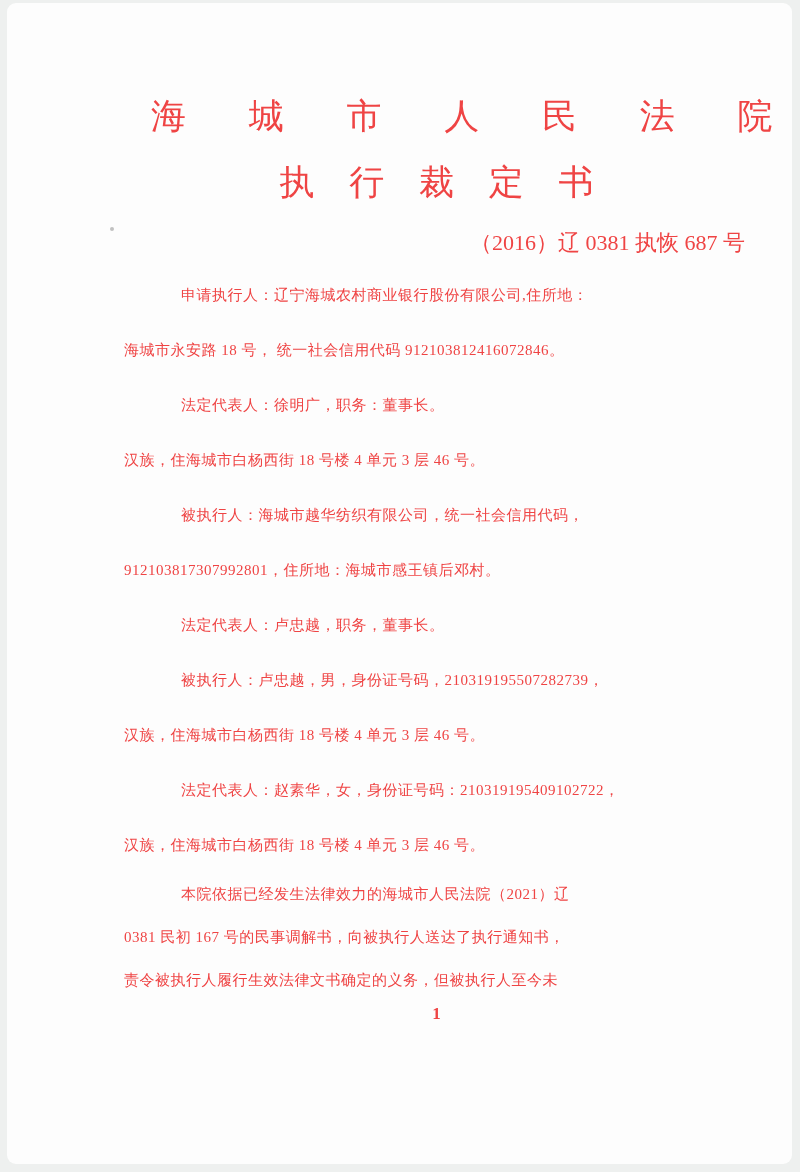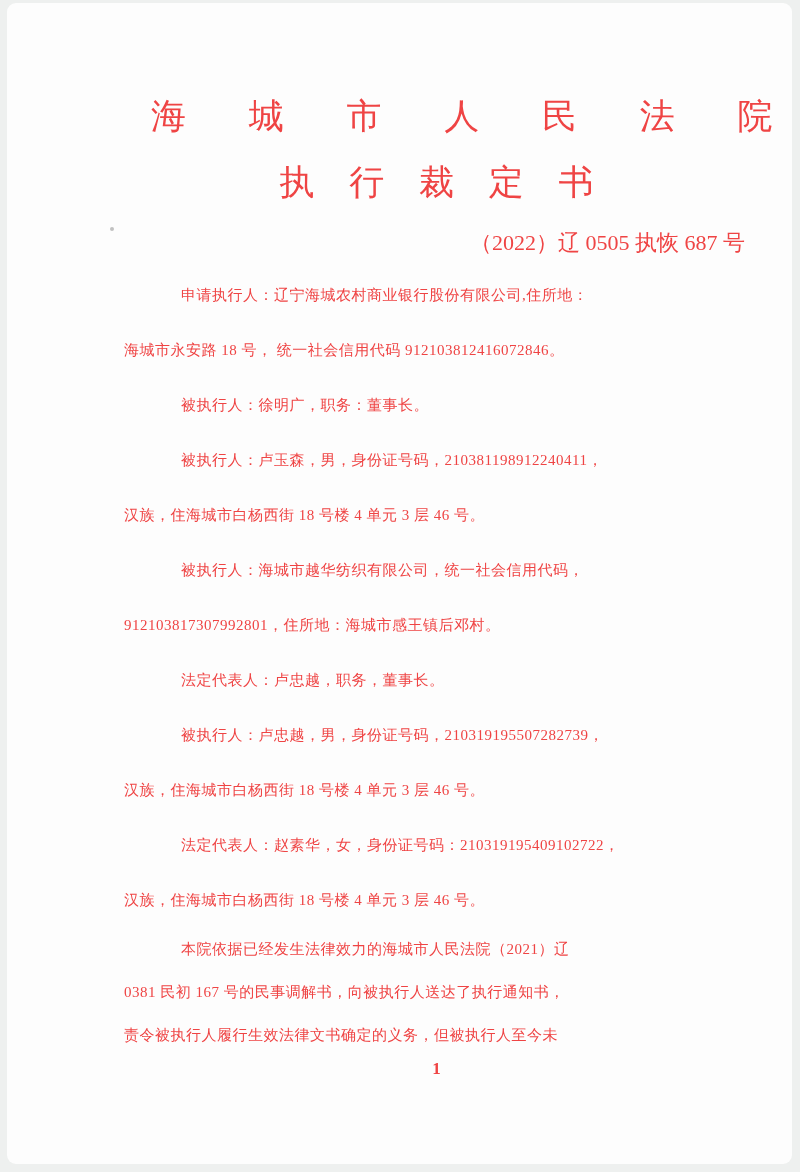--- a/index.html
+++ b/index.html
@@ -89,27 +89,26 @@
 </head>
 <body>
 
 <div class="canvas">
   <div class="page">
     <span class="scan-dot"></span>
     <div class="textcol">
 
       <div class="court-name">海 城 市 人 民 法 院</div>
       <div class="doc-title">执 行 裁 定 书</div>
-      <div class="case-number">（2022）辽 0505 执恢 687 号</div>
+      <div class="case-number">（2016）辽 0381 执恢 687 号</div>
 
       <div class="body-text">
         <div class="line indent">申请执行人：辽宁海城农村商业银行股份有限公司,住所地：</div>
         <div class="line">海城市永安路 18 号， 统一社会信用代码 912103812416072846。</div>
-        <div class="line indent">被执行人：徐明广，职务：董事长。</div>
-        <div class="line indent">被执行人：卢玉森，男，身份证号码，210381198912240411，</div>
+        <div class="line indent">法定代表人：徐明广，职务：董事长。</div>
         <div class="line">汉族，住海城市白杨西街 18 号楼 4 单元 3 层 46 号。</div>
         <div class="line indent">被执行人：海城市越华纺织有限公司，统一社会信用代码，</div>
         <div class="line">912103817307992801，住所地：海城市感王镇后邓村。</div>
         <div class="line indent">法定代表人：卢忠越，职务，董事长。</div>
         <div class="line indent">被执行人：卢忠越，男，身份证号码，210319195507282739，</div>
         <div class="line">汉族，住海城市白杨西街 18 号楼 4 单元 3 层 46 号。</div>
         <div class="line indent">法定代表人：赵素华，女，身份证号码：210319195409102722，</div>
         <div class="line">汉族，住海城市白杨西街 18 号楼 4 单元 3 层 46 号。</div>
         <div class="line indent tight">本院依据已经发生法律效力的海城市人民法院（2021）辽</div>
         <div class="line tight">0381 民初 167 号的民事调解书，向被执行人送达了执行通知书，</div>

